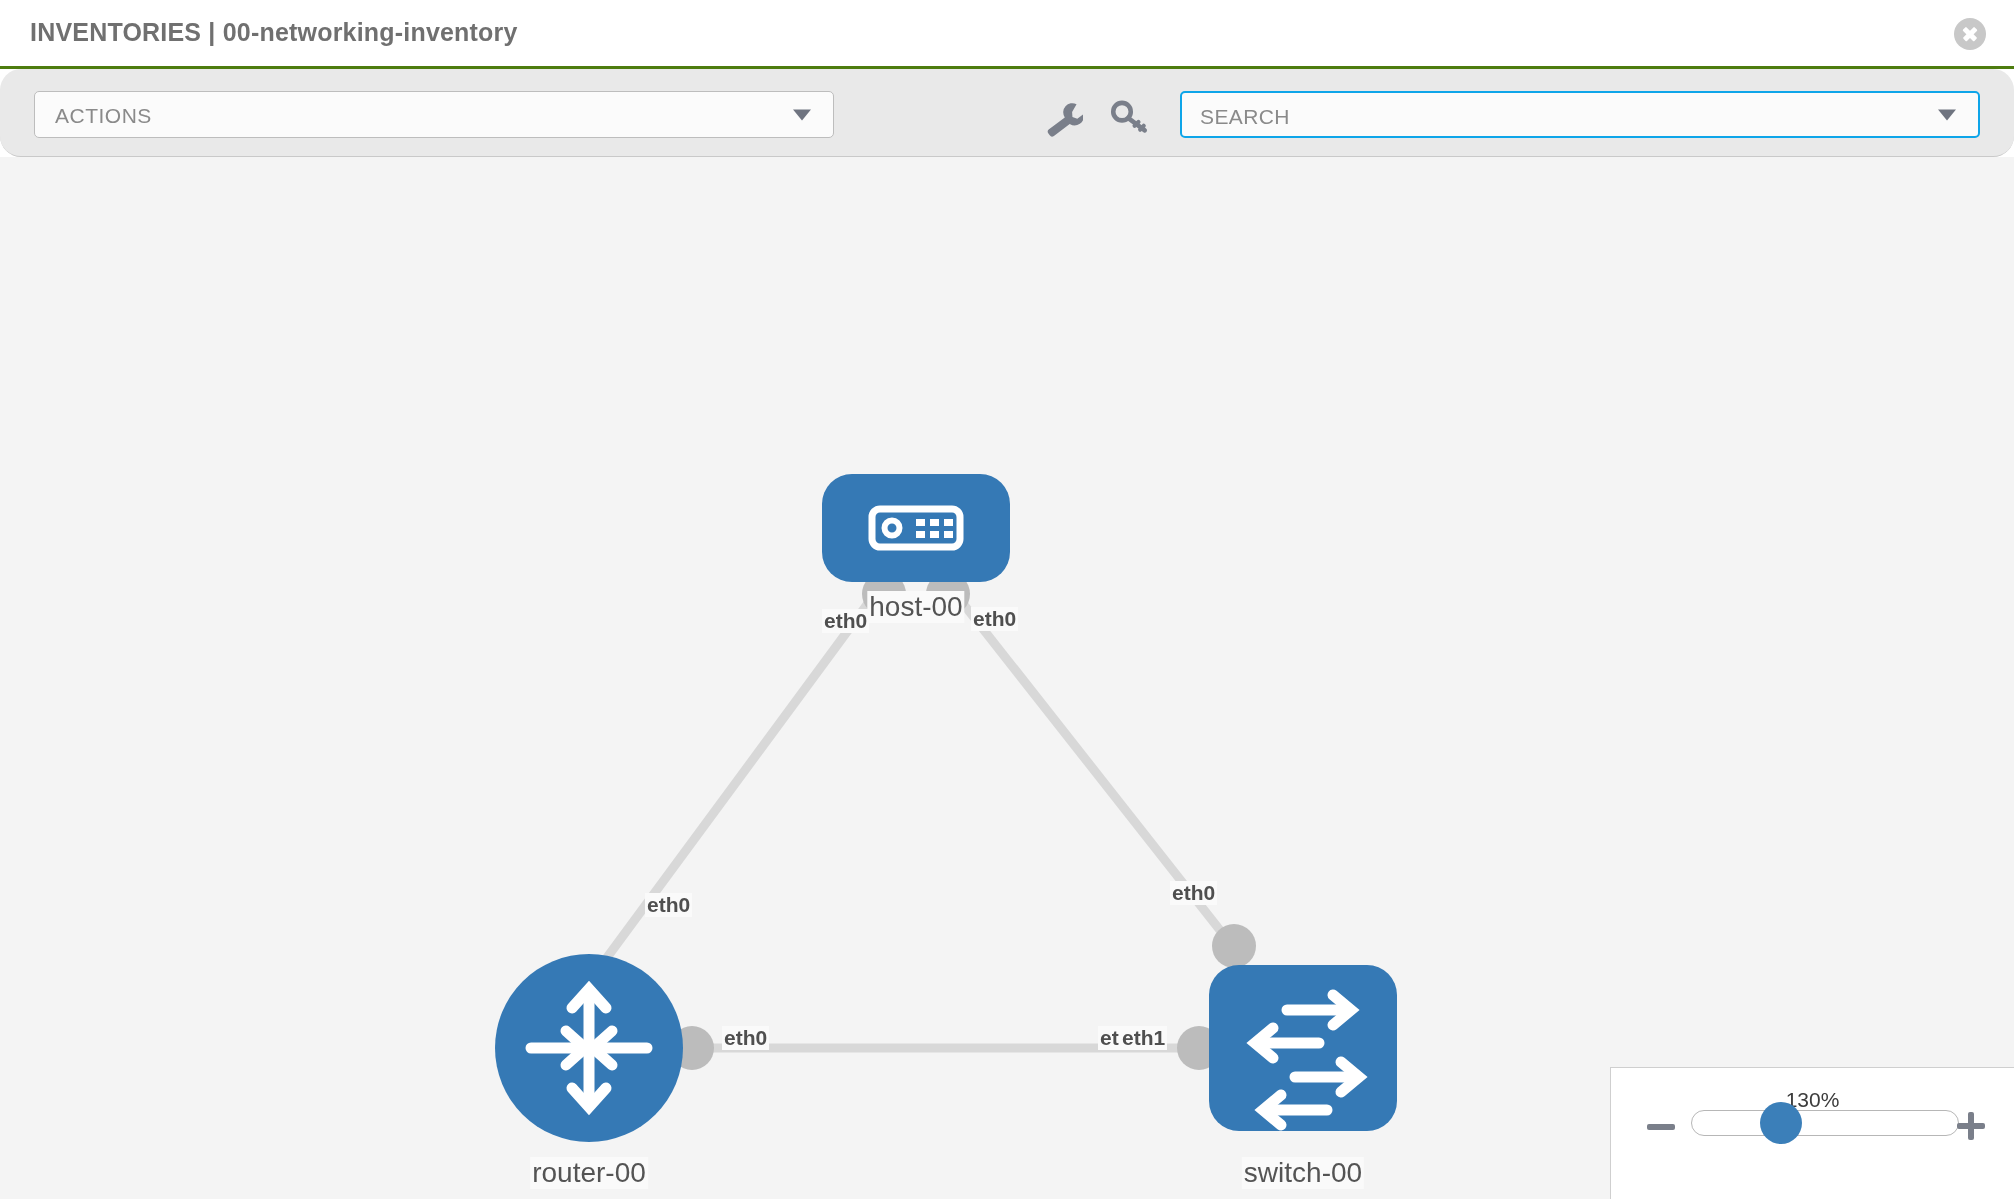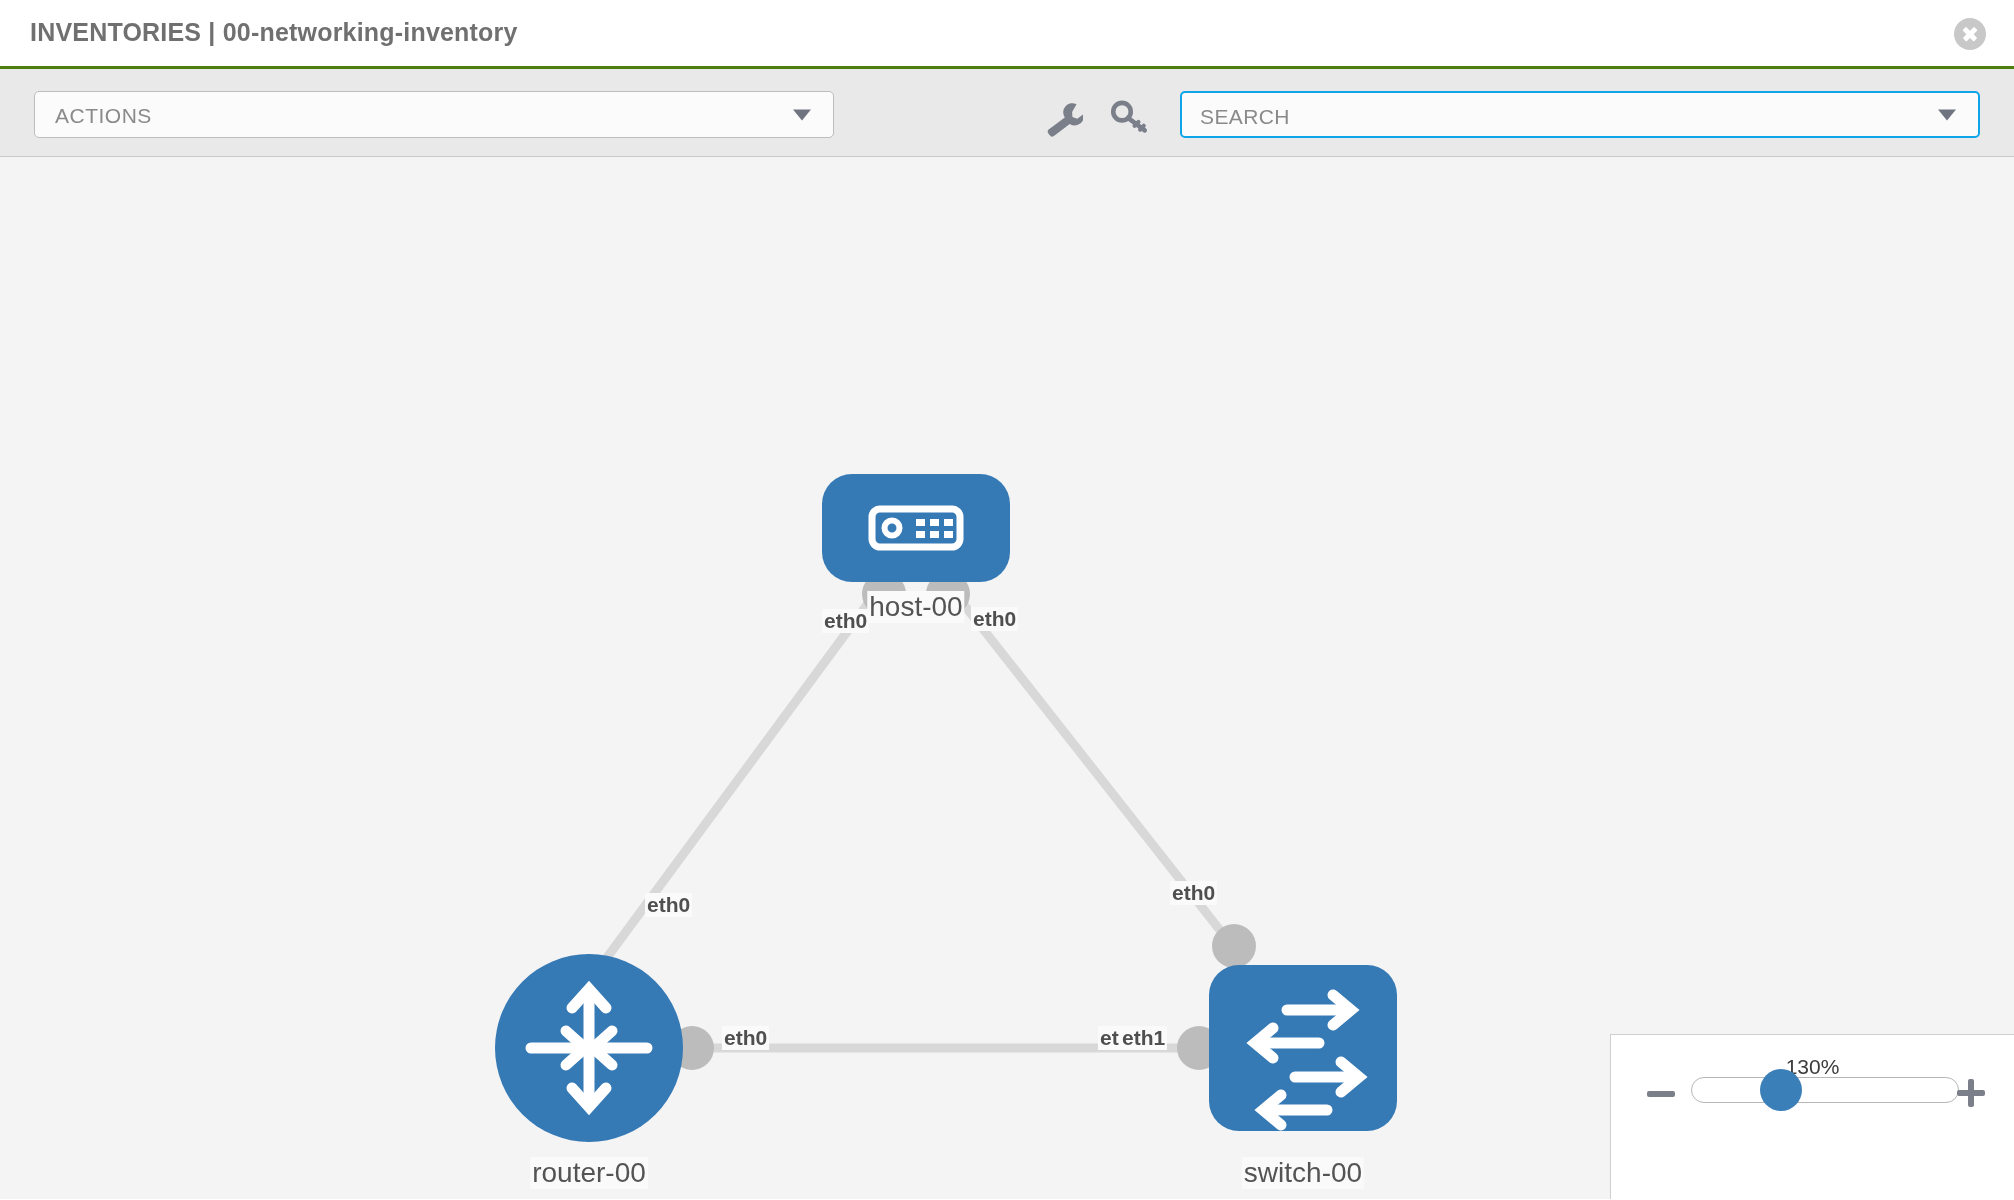--- a/index.html
+++ b/index.html
@@ -52,20 +52,21 @@
   }
   .close-btn::before { transform: translate(-50%,-50%) rotate(45deg); }
   .close-btn::after  { transform: translate(-50%,-50%) rotate(-45deg); }
 
   
   .toolbar {
     position: relative;
     height: 88px;
     background: #e9e9e9;
     border-bottom: 1px solid #c9c9c9;
+    border-radius: 21px;
   }
   .actions-select {
     position: absolute;
     left: 34px;
     top: 22px;
     width: 800px;
     height: 47px;
     background: #fbfbfb;
     border: 1px solid #bdbdbd;
     border-radius: 5px;
@@ -155,21 +156,21 @@
     padding: 0 2px;
     font-weight: bold;
   }
 
   
   .zoom-panel {
     position: absolute;
     right: 0;
     bottom: 0;
     width: 404px;
-    height: 165px;
+    height: 132px;
     background: #ffffff;
     border-top: 1px solid #cfcfcf;
     border-left: 1px solid #cfcfcf;
   }
   .zoom-pct {
     position: absolute;
     top: 20px;
     left: 0;
     width: 100%;
     text-align: center;

